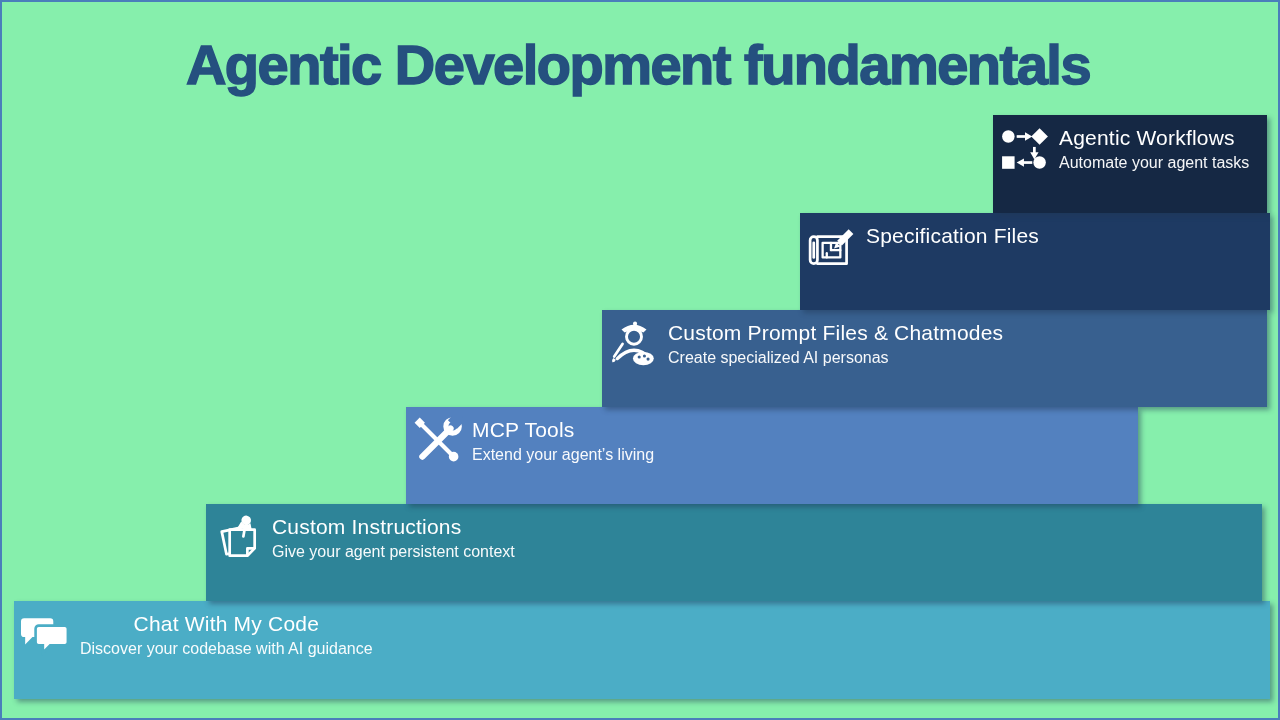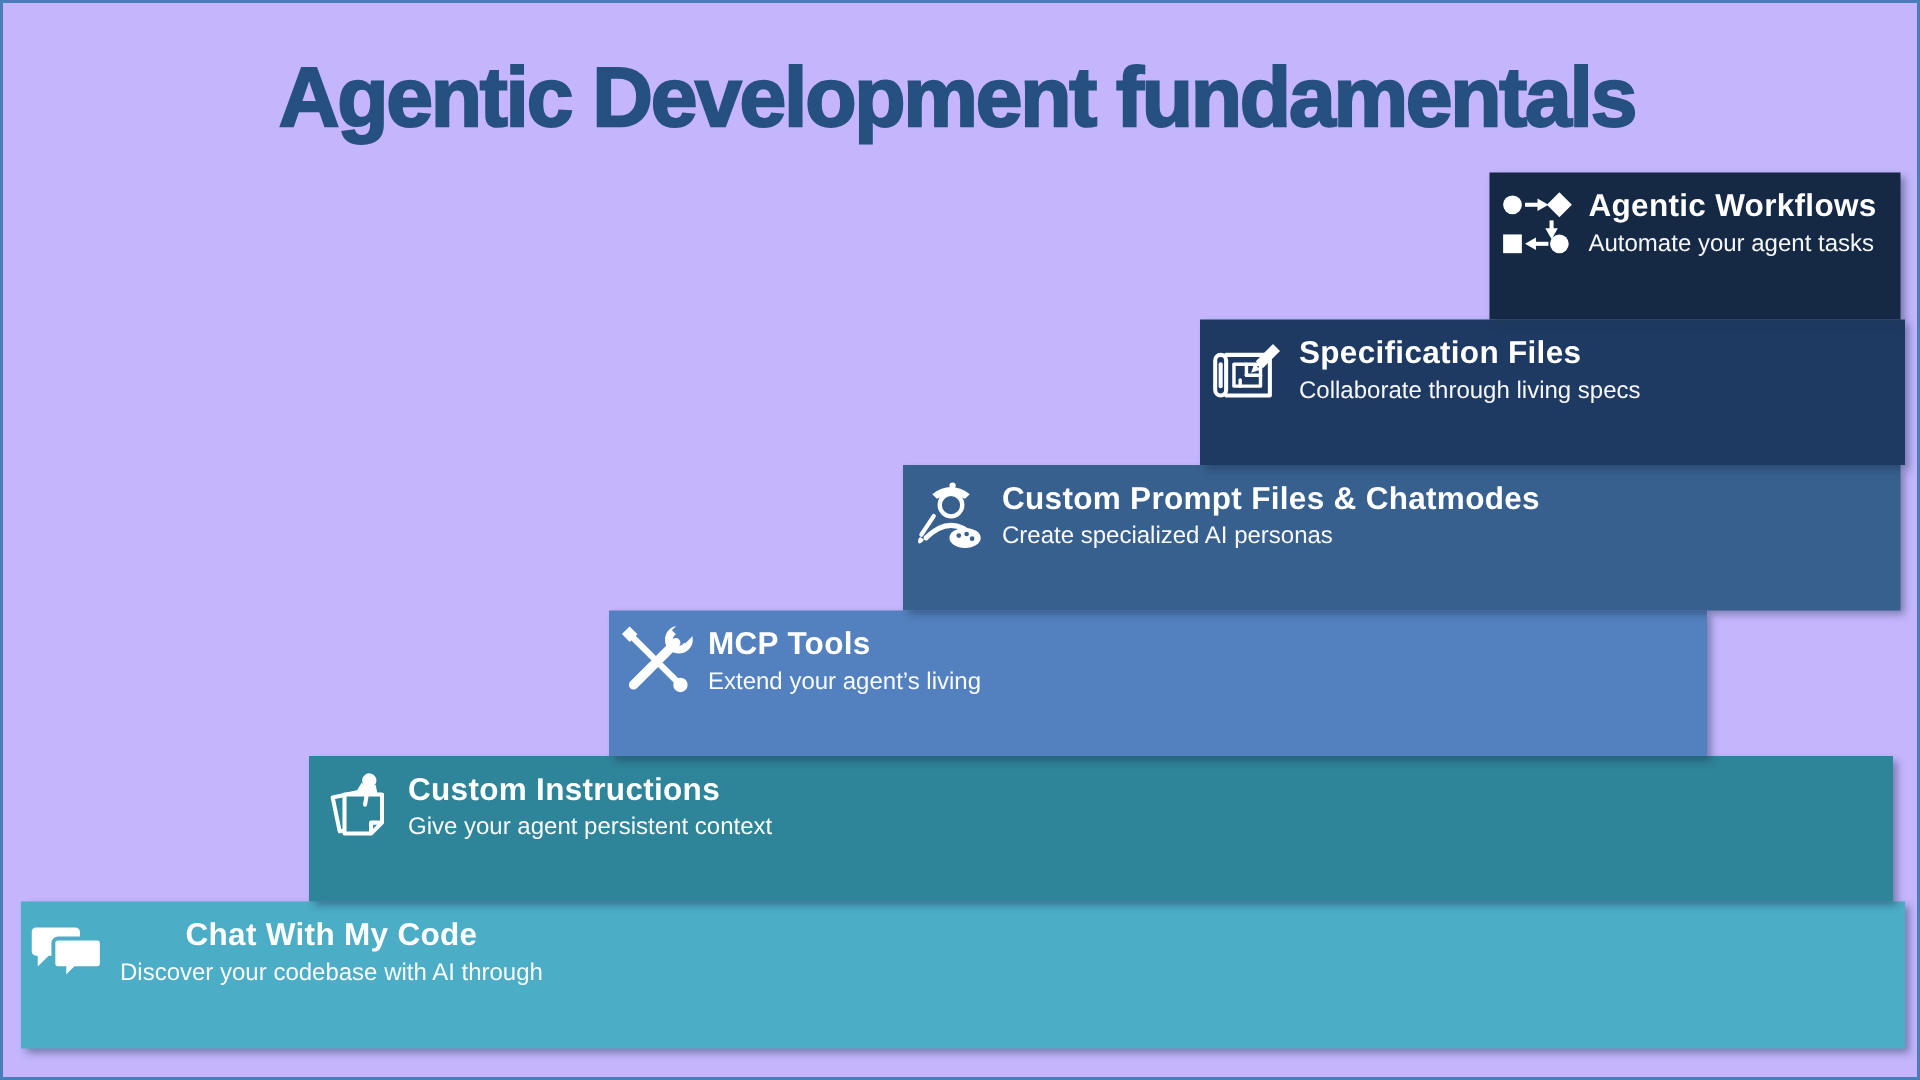--- a/index.html
+++ b/index.html
@@ -44,21 +44,21 @@
   .step-icon {
     width: 50px;
     height: 50px;
     flex: 0 0 50px;
     margin-right: 9px;
   }
   .step-icon svg { width: 50px; height: 50px; display: block; }
   .step-text { padding-top: 1px; }
   .step-title {
     font-size: 21px;
-    font-weight: 700;
+    font-weight: 400;
     line-height: 26px;
     letter-spacing: 0.2px;
     white-space: nowrap;
   }
   .step-subtitle {
     font-size: 16px;
     font-weight: 400;
     line-height: 23px;
     color: rgba(255,255,255,0.96);
     white-space: nowrap;
@@ -67,35 +67,35 @@
   #step-0 { left: 12px;  top: 599px; width: 1256px; height: 98px; z-index: 1; text-align: center; }
   #step-1 { left: 204px; top: 502px; width: 1056px; height: 97px; z-index: 2; }
   #step-2 { left: 404px; top: 405px; width: 732px;  height: 97px; z-index: 3; }
   #step-3 { left: 600px; top: 308px; width: 665px;  height: 97px; z-index: 4; }
   #step-4 { left: 798px; top: 211px; width: 470px;  height: 97px; z-index: 5; }
   #step-5 { left: 991px; top: 113px; width: 274px;  height: 98px; z-index: 6; }
 </style>
 </head>
 <body>
 
-<div class="slide" style="background: #c4b5fd; border-color: rgb(74, 126, 187);">
+<div class="slide" style="background: #86efac; border-color: rgb(74, 126, 187);">
 
   <div class="main-title" style="color: rgb(37, 80, 127);">Agentic Development fundamentals</div>
 
   <div class="step" id="step-0" style="--band: #4badc6;">
     <div class="step-inner">
       <div class="step-icon">
         <svg viewBox="0 0 48 48">
           <path d="M3 8 h25 a3 3 0 0 1 3 3 v12 a3 3 0 0 1 -3 3 h-17 l-7 7 v-7 h-1 a3 3 0 0 1 -3 -3 v-12 a3 3 0 0 1 3 -3 z" fill="#ffffff"></path>
           <path d="M17 15 h25 a3 3 0 0 1 3 3 v13 a3 3 0 0 1 -3 3 h-14 l-7 7 v-7 h-4 a3 3 0 0 1 -3 -3 v-13 a3 3 0 0 1 3 -3 z" fill="#ffffff" stroke="var(--band)" stroke-width="2.5"></path>
         </svg>
       </div>
       <div class="step-text">
         <div class="step-title">Chat With My Code</div>
-        <div class="step-subtitle">Discover your codebase with AI through</div>
+        <div class="step-subtitle">Discover your codebase with AI guidance</div>
       </div>
     </div>
   </div>
 
   <div class="step" id="step-1" style="--band: #2e8498;">
     <div class="step-inner">
       <div class="step-icon">
         <svg viewBox="0 0 48 48" fill="none" stroke="#ffffff" stroke-width="2.6" stroke-linejoin="round">
           <path d="M9 17 l22 -3 3 22 -22 3 z" transform="rotate(-4 21 26)"></path>
           <path d="M16 16 h24 v18 l-7 7 h-17 z" fill="var(--band)"></path>
@@ -172,21 +172,20 @@
             <line x1="19" y1="34" x2="19" y2="30"></line>
           </g>
           <g stroke="none" fill="#ffffff">
             <path d="M29 18 l11 -11 4.5 4.5 -11 11 z"></path>
             <path d="M28 19.5 l4 4 -6 2 z"></path>
           </g>
         </svg>
       </div>
       <div class="step-text">
         <div class="step-title">Specification Files</div>
-        <div class="step-subtitle">Collaborate through living specs</div>
       </div>
     </div>
   </div>
 
   <div class="step" id="step-5" style="--band: #152844;">
     <div class="step-inner">
       <div class="step-icon">
         <svg viewBox="0 0 48 48" fill="#ffffff" stroke="none">
           <circle cx="8" cy="12" r="6"></circle>
           <line x1="16" y1="12" x2="25" y2="12" stroke="#ffffff" stroke-width="2.6"></line>

